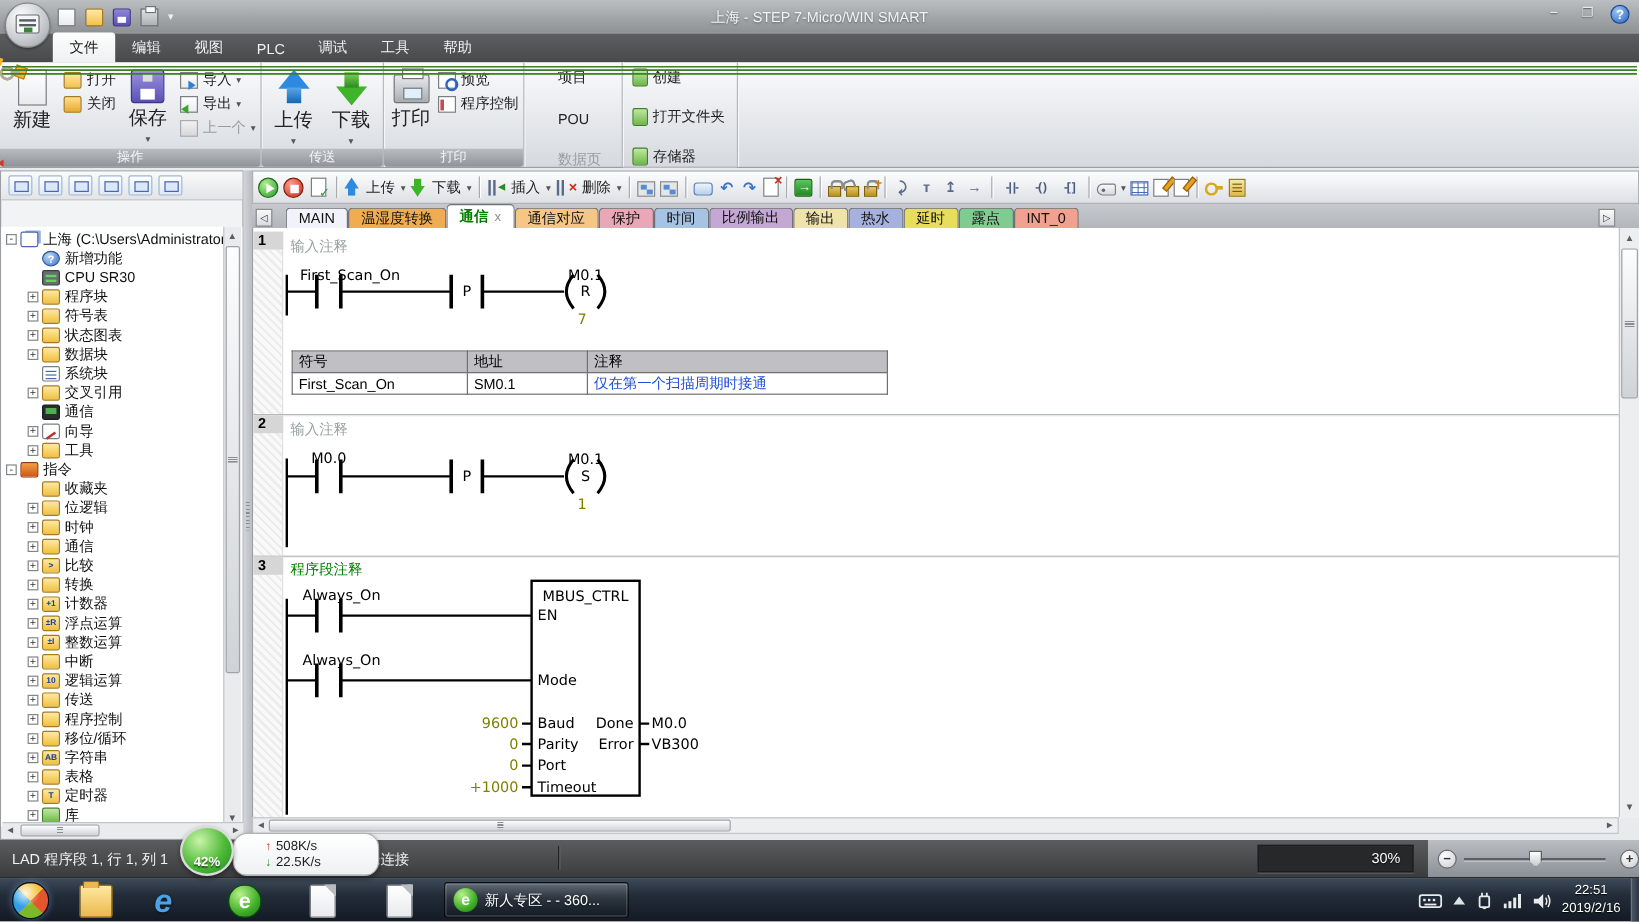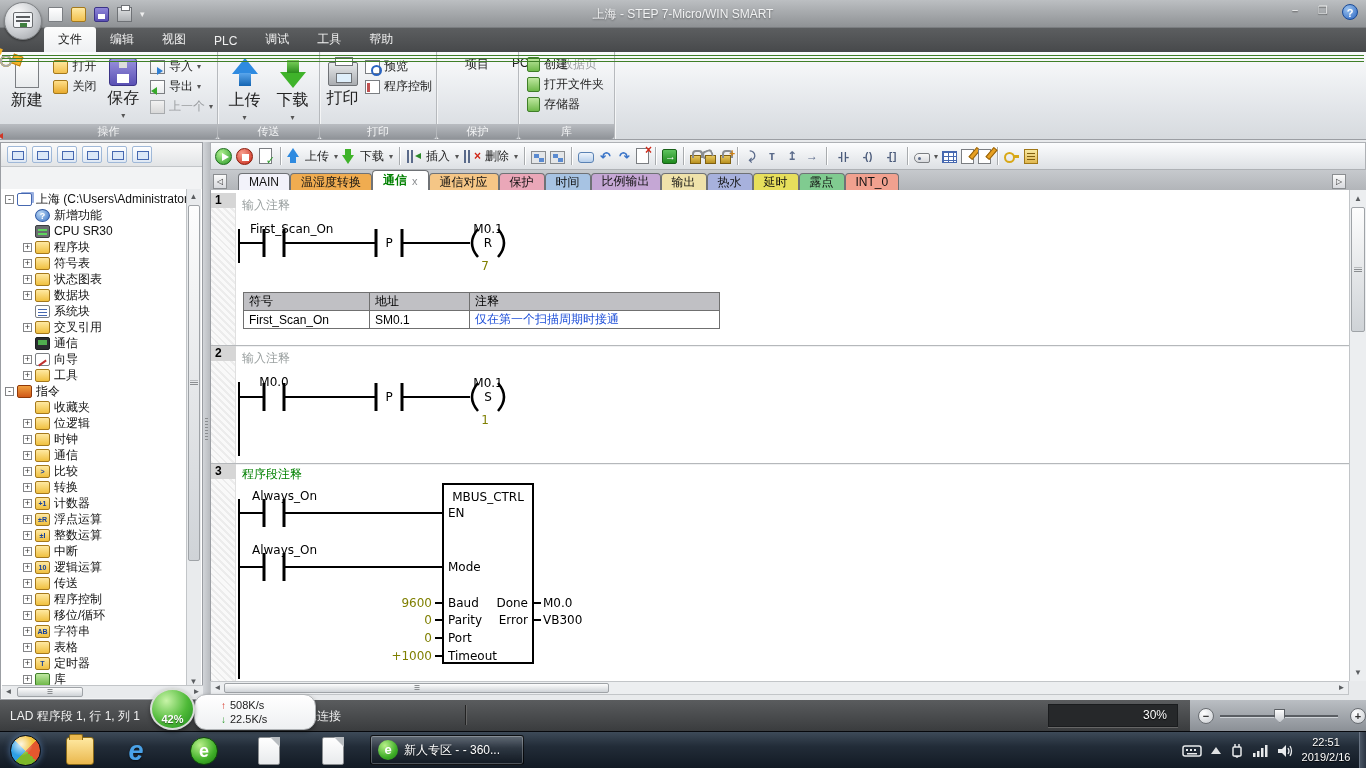--- a/index.html
+++ b/index.html
@@ -372,39 +372,39 @@
         <div class="rsmall">
             <span class="ric-s ric-pagesetup"></span>
             <span>程序控制</span>
           </div>
       </div>
     </div>
     <div class="rfoot">打印</div>
   </div>
 
   <div class="rgroup" style="width:82px">
-    <div class="rbody" style="flex-direction:row;gap:3px;padding-left:8px">
+    <div class="rbody" style="flex-direction:column;gap:19px;padding-left:8px">
       <div class="rsmall">
           <span class="ric-key"></span>
           <span>项目</span>
         </div>
       <div class="rsmall">
           <span class="ric-key"></span>
           <span>POU</span>
         </div>
       <div class="rsmall disabled">
           <span class="ric-key gray"></span>
           <span>数据页</span>
         </div>
     </div>
     <div class="rfoot">保护</div>
   </div>
 
   <div class="rgroup" style="width:96px">
-    <div class="rbody" style="flex-direction:column;gap:3px;padding-left:8px">
+    <div class="rbody" style="flex-direction:column;gap:16px;padding-left:8px">
       <div class="rsmall">
           <span class="ric-lib star"></span>
           <span>创建</span>
         </div>
       <div class="rsmall">
           <span class="ric-lib oarr"></span>
           <span>打开文件夹</span>
         </div>
       <div class="rsmall">
           <span class="ric-lib"></span>
@@ -778,21 +778,21 @@
             <text x="252" y="40" text-anchor="middle">M0.1</text>
             <path d="M242,36 Q230,50 242,64" fill="none" stroke="#000" stroke-width="2.5"></path>
             <text x="252" y="54" text-anchor="middle">R</text>
             <path d="M262,36 Q274,50 262,64" fill="none" stroke="#000" stroke-width="2.5"></path>
             <text x="249" y="77" text-anchor="middle" class="val">7</text>
           </g>
         </svg>
         <table class="symtable">
           <tbody>
               <tr>
-            <th style="width:126px">符号</th>
+            <th style="width:146px">符号</th>
             <th style="width:100px">地址</th>
             <th style="width:250px">注释</th>
           </tr>
           <tr>
             <td>First_Scan_On</td>
             <td>SM0.1</td>
             <td class="sym-comment">仅在第一个扫描周期时接通</td>
           </tr>
         </tbody>
           </table>

